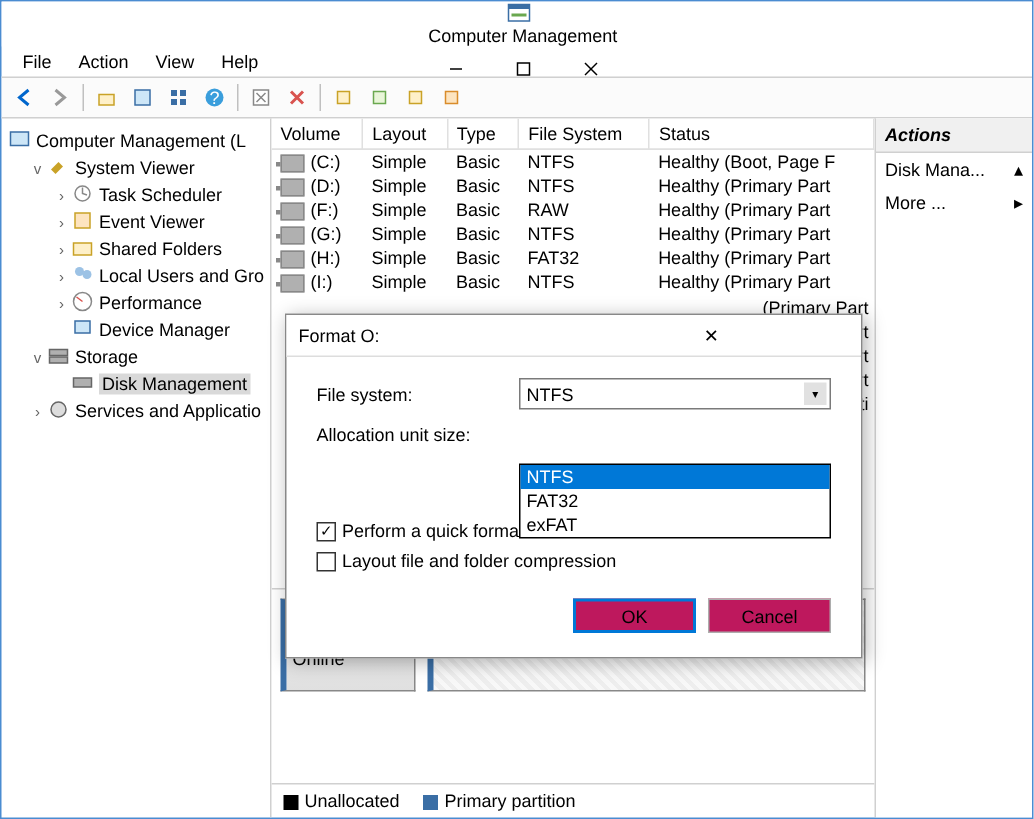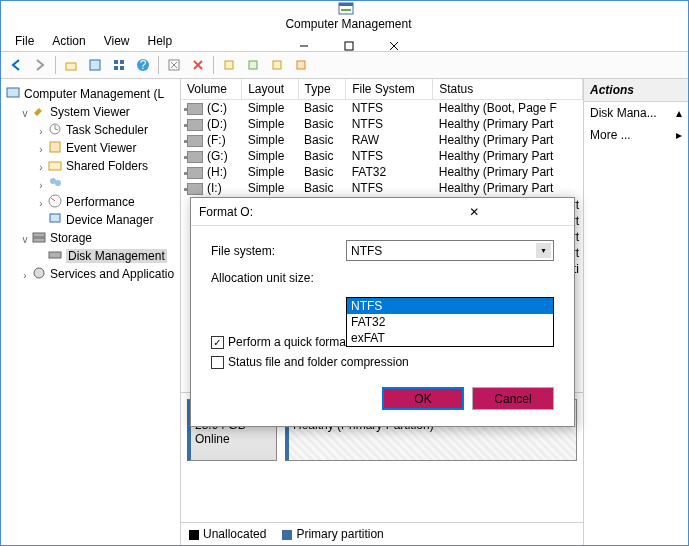--- a/index.html
+++ b/index.html
@@ -32,21 +32,21 @@
 .graphical { height: 130px; border-top: 1px solid #d0d0d0; padding: 6px; background: #fff; overflow: hidden; }
 .disk-row { display: flex; height: 62px; margin-bottom: 6px; }
 .disk-header { width: 90px; border: 1px solid #888; background: linear-gradient(#f0f0f0,#e0e0e0); padding: 4px; font-size: 11px; border-left: 4px solid #3a6ea5; }
 .partition { flex: 1; border: 1px solid #888; border-left: 4px solid #3a6ea5; padding: 4px; font-size: 11px; background: repeating-linear-gradient(45deg,#f8f8f8,#f8f8f8 3px,#eee 3px,#eee 6px); }
 .legend { border-top: 1px solid #d0d0d0; padding: 4px 8px; display: flex; gap: 16px; align-items: center; font-size: 11px; }
 .legend .sw { width: 10px; height: 10px; display: inline-block; margin-right: 4px; vertical-align: middle; }
 .actions { width: 104px; background: #fff; }
 .actions .hdr { background: #f0f0f0; padding: 4px 6px; font-weight: bold; border-bottom: 1px solid #d0d0d0; font-style: italic; }
 .actions .item { padding: 4px 6px; display: flex; justify-content: space-between; align-items: center; }
 
-.dialog { position: absolute; left: 189px; top: 196px; width: 385px; background: #fff; border: 1px solid #888; box-shadow: 2px 2px 12px rgba(0,0,0,0.3); }
+.dialog { position: absolute; left: 189px; top: 208px; width: 385px; background: #fff; border: 1px solid #888; box-shadow: 2px 2px 12px rgba(0,0,0,0.3); }
 .dialog .dlg-title { height: 28px; display: flex; align-items: center; padding: 0 8px; background: #fff; border-bottom: 1px solid #ddd; }
 .dialog .dlg-title span { flex: 1; }
 .dialog .dlg-title .close { width: 20px; text-align: center; cursor: default; }
 .dialog .body { padding: 14px 20px 16px 20px; }
 .dialog .row { display: flex; align-items: center; margin-bottom: 10px; }
 .dialog .row label { width: 135px; }
 .dialog .row .field { flex: 1; }
 .dialog input[type=text] { width: 100%; border: 1px solid #7a7a7a; padding: 2px 4px; height: 21px; }
 .dialog .combo { position: relative; width: 100%; border: 1px solid #7a7a7a; height: 21px; background: #fff; display: flex; align-items: center; padding: 0 4px; }
 .dialog .combo .arrow { position: absolute; right: 2px; top: 2px; width: 15px; height: 15px; background: #e1e1e1; display: flex; align-items: center; justify-content: center; font-size: 8px; }
@@ -219,20 +219,21 @@
         <span class="label">Shared Folders</span>
       </div>
     <div class="node indent2">
         <span class="twisty">›</span>
         <span class="icon">
           <svg width="16" height="16">
             <circle cx="6" cy="6" r="3" fill="#9cc2e5"></circle>
             <circle cx="11" cy="8" r="3" fill="#9cc2e5"></circle>
           </svg>
         </span>
+        <span class="label">Local Users and Gro</span>
       </div>
     <div class="node indent2">
         <span class="twisty">›</span>
         <span class="icon">
           <svg width="16" height="16">
             <circle cx="8" cy="8" r="6" fill="none" stroke="#888"></circle>
             <path d="M8 8 L4 5" stroke="#d9534f"></path>
           </svg>
         </span>
         <span class="label">Performance</span>
@@ -393,21 +394,21 @@
       <label>Allocation unit size:</label>
       <div class="field"></div>
     </div>
     <div style="height:34px"></div>
     <div class="chk-row">
       <span class="chk">✓</span>
       <span>Perform a quick format</span>
     </div>
     <div class="chk-row">
       <span class="chk"></span>
-      <span>Status file and folder compression</span>
+      <span>Layout file and folder compression</span>
     </div>
     <div class="buttons">
       <button class="def">OK</button>
       <button>Cancel</button>
     </div>
 
     <div class="dropdown" id="dd">
         <div class="sel">NTFS</div>
         <div>FAT32</div>
         <div>exFAT</div>

